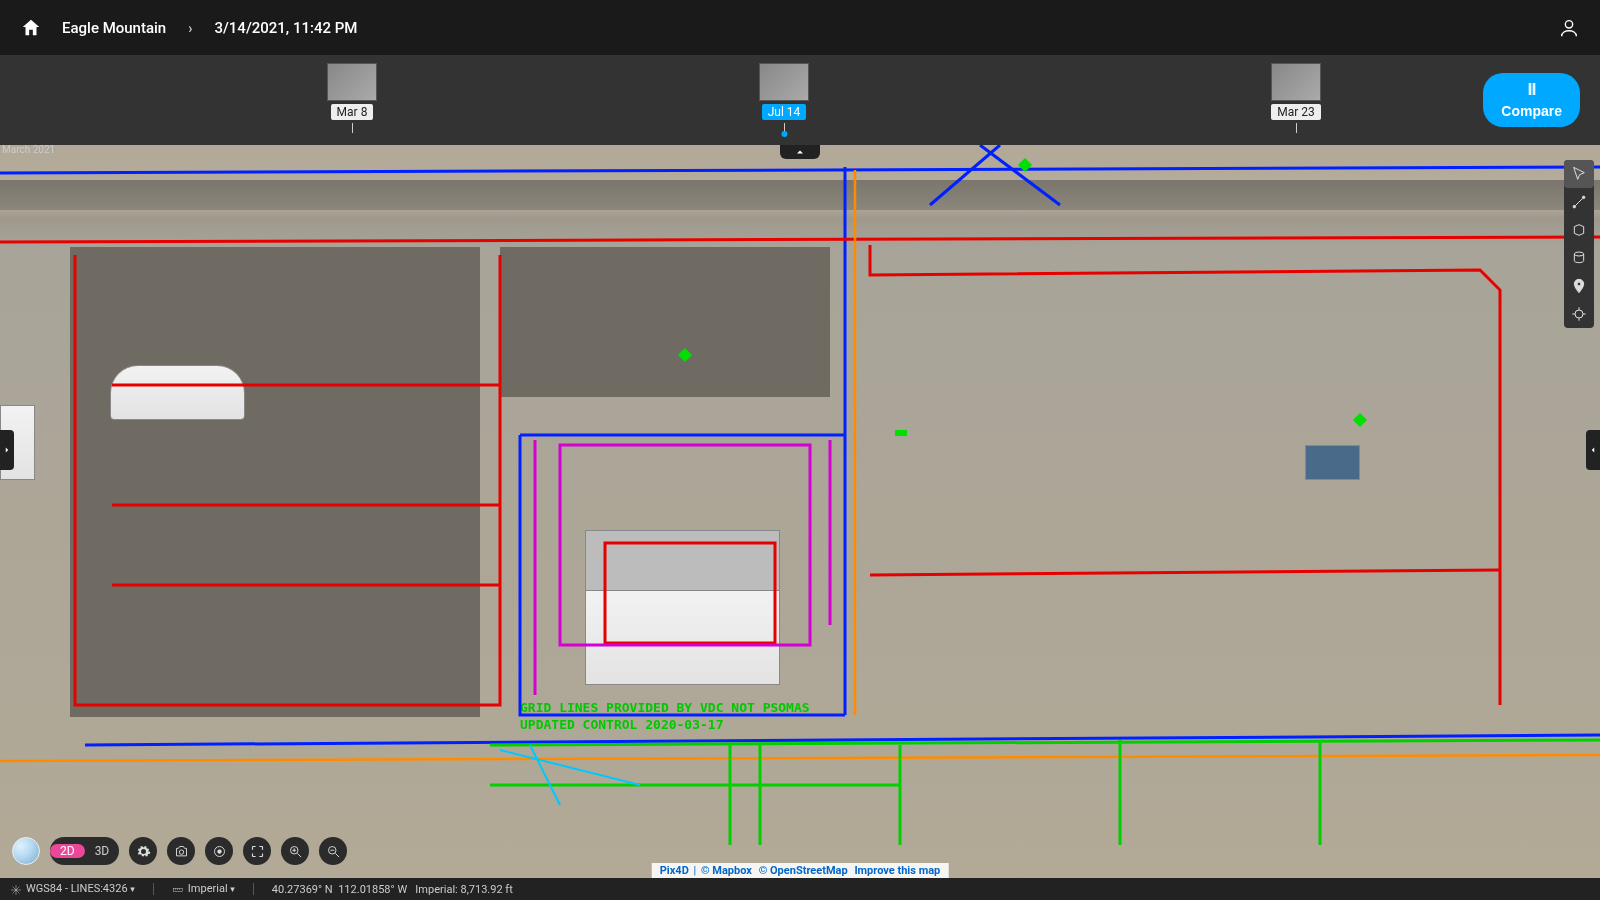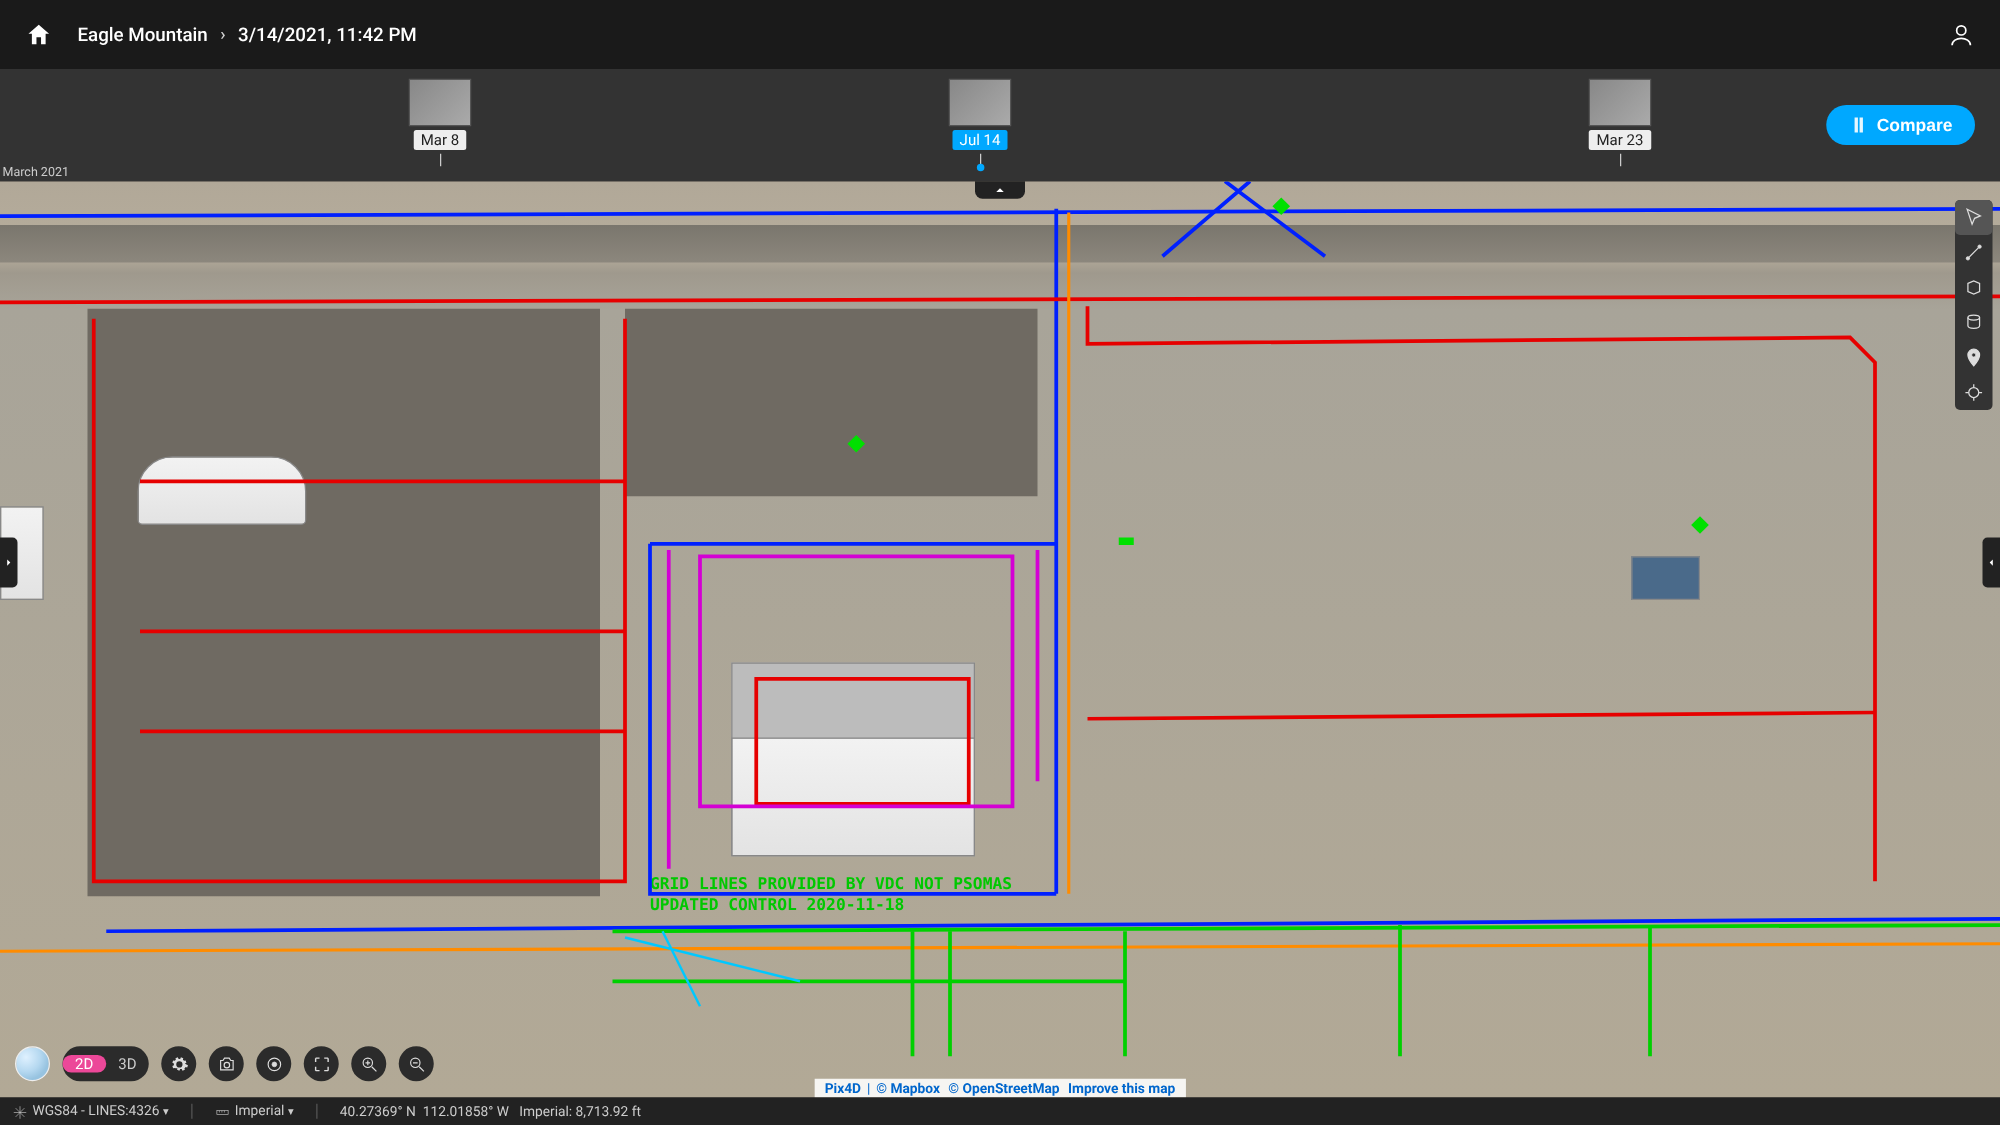--- a/index.html
+++ b/index.html
@@ -2,36 +2,36 @@
 <html><head>
 <meta charset="utf-8">
 <style>
 * { box-sizing: border-box; margin: 0; padding: 0; }
 html, body { width: 1600px; height: 900px; overflow: hidden; font-family: -apple-system, BlinkMacSystemFont, "Segoe UI", Roboto, sans-serif; background: #1a1a1a; color: #fff; }
 body { position: relative; }
 
 
 .header { position: absolute; top: 0; left: 0; right: 0; height: 55px; background: #1a1a1a; display: flex; align-items: center; padding: 0 20px; z-index: 50; }
 .header .home-icon { width: 22px; height: 22px; cursor: pointer; fill: #fff; }
-.breadcrumb { display: flex; align-items: center; margin-left: 20px; font-size: 15px; font-weight: 500; }
+.breadcrumb { display: flex; align-items: center; margin-left: 20px; font-size: 15px; font-weight: 500; gap: 12px; }
 .breadcrumb .chev { margin: 0 10px; opacity: .8; font-size: 14px; }
 .header .spacer { flex: 1; }
 .user-icon { width: 22px; height: 22px; cursor: pointer; stroke: #fff; fill: none; stroke-width: 1.5; }
 
 
 .timeline { position: absolute; top: 55px; left: 0; right: 0; height: 90px; background: #333; z-index: 40; }
 .timeline-inner { position: relative; height: 100%; }
 .tl-item { position: absolute; top: 8px; width: 50px; display: flex; flex-direction: column; align-items: center; cursor: pointer; }
 .tl-thumb { width: 50px; height: 38px; background: linear-gradient(135deg,#888,#aaa); border: 1px solid #555; }
 .tl-label { margin-top: 3px; font-size: 12px; background: #eee; color: #222; padding: 1px 6px; border-radius: 2px; }
 .tl-label.active { background: #00a8ff; color: #fff; }
 .tl-tick { width: 1px; height: 10px; background: #ccc; margin-top: 3px; }
 .tl-tick.active::after { content:''; display:block; width:6px;height:6px;background:#00a8ff;border-radius:50%; transform: translate(-2.5px,8px); }
-.month-label { position: absolute; left: 2px; top: 78px; font-size: 10px; color: #ccc; }
-.compare-btn { position: absolute; right: 20px; top: 50%; transform: translateY(-50%); background: #00a8ff; color: #fff; border: none; border-radius: 20px; padding: 8px 18px; font-size: 14px; font-weight: 600; display: flex; align-items: center; gap: 6px; cursor: pointer; }
+.month-label { position: absolute; left: 2px; top: 89px; font-size: 10px; color: #ccc; }
+.compare-btn { position: absolute; right: 20px; top: 50%; transform: translateY(-50%); background: #00a8ff; color: #fff; border: none; border-radius: 20px; padding: 8px 18px; font-size: 14px; font-weight: 600; display: flex; align-items: center; gap: 6px; cursor: pointer; flex-direction: column; }
 .compare-btn svg { width: 16px; height: 16px; fill: #fff; }
 
 
 .collapse-handle { position: absolute; top: 145px; left: 50%; transform: translateX(-50%); width: 40px; height: 14px; background: #222; border-radius: 0 0 6px 6px; display: flex; align-items: center; justify-content: center; cursor: pointer; z-index: 45; }
 .collapse-handle svg { width: 12px; height: 12px; fill: #fff; }
 
 
 .map { position: absolute; top: 145px; left: 0; right: 0; bottom: 22px; background:
   linear-gradient(180deg, #b1a898 0%, #b6ad9c 8%, #9f998d 10%, #a8a499 14%, #b2a996 100%);
   overflow: hidden; padding-left: 31px; }
@@ -133,21 +133,21 @@
   <div class="ground-dark" style="left:70px; top:102px; width:410px; height:470px;"></div>
   <div class="ground-dark" style="left:500px; top:102px; width:330px; height:150px;"></div>
 
   <div class="building roof-white" style="left:110px; top:220px; width:135px; height:55px; border-radius:28px 28px 4px 4px;"></div>
   <div class="building roof-white" style="left:0; top:260px; width:35px; height:75px;"></div>
   <div class="building roof-grey" style="left:585px; top:385px; width:195px; height:155px;"></div>
   <div class="building roof-white" style="left:585px; top:445px; width:195px; height:95px;"></div>
   <div class="building" style="left:1305px; top:300px; width:55px; height:35px; background:#4a6a8a;"></div>
 
   <div class="cad-text" style="left:520px; top:555px;">GRID LINES PROVIDED BY VDC NOT PSOMAS</div>
-  <div class="cad-text" style="left:520px; top:572px;">UPDATED CONTROL 2020-11-18</div>
+  <div class="cad-text" style="left:520px; top:572px;">UPDATED CONTROL 2020-03-17</div>
 
   <svg class="svg-overlay" viewBox="0 0 1600 733" preserveAspectRatio="none">
 
     <g stroke="#0020ff" stroke-width="3" fill="none">
       <path d="M0 28 L1600 22"></path>
       <path d="M845 22 L845 570"></path>
       <path d="M520 290 L845 290"></path>
       <path d="M520 290 L520 570 L845 570"></path>
       <path d="M85 600 L1600 590"></path>
       <path d="M980 0 L1060 60 M1000 0 L930 60"></path>

